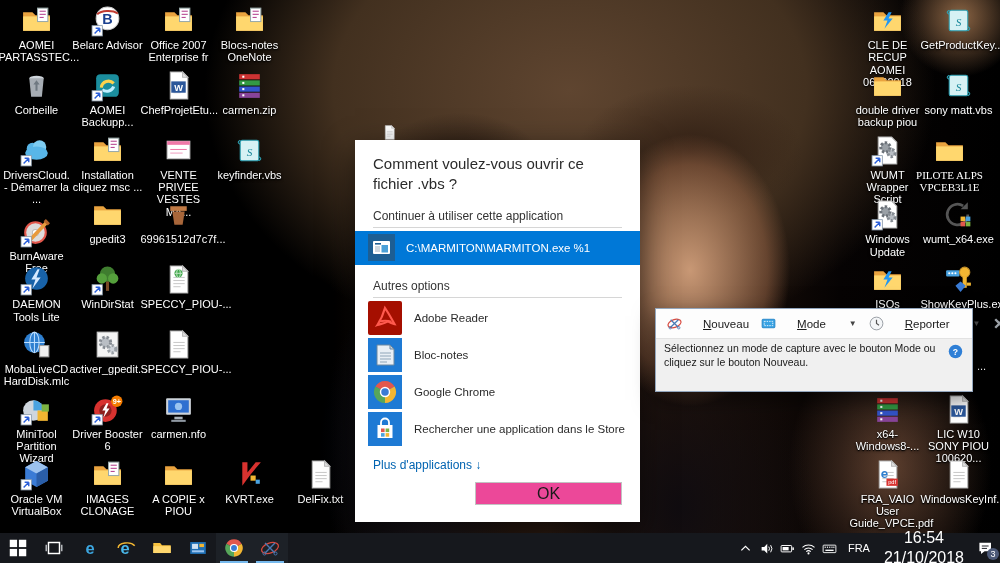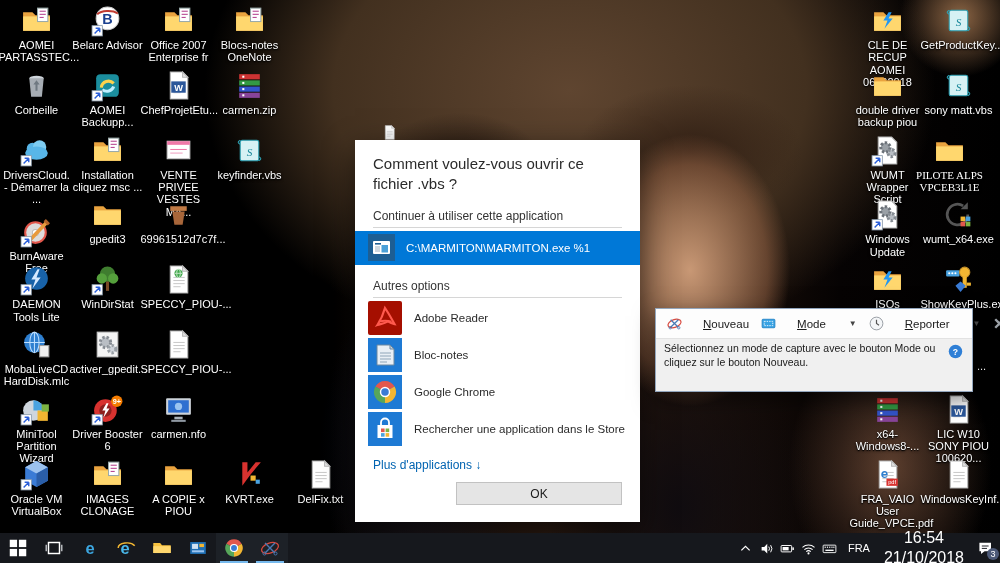--- a/index.html
+++ b/index.html
@@ -31,22 +31,22 @@
   .ow-title{margin:14px 18px 0;font-size:15px;color:#2b2b2b;line-height:1.35;}
   .ow-sect{margin:14px 18px 0;padding-bottom:4px;border-bottom:1px solid #d6d6d6;font-size:12px;color:#333;}
   .ow-sel{margin-top:3px;height:34px;background:#0078d7;display:flex;align-items:center;gap:11px;
     padding-left:13px;color:#fff;font-size:11.5px;cursor:pointer;}
   .ow-sel .selic{width:27px;height:27px;flex:none;}
   .ow-opts{margin-top:2px;}
   .ow-row{display:flex;align-items:center;gap:12px;padding-left:13px;height:37px;font-size:11.5px;color:#2b2b2b;cursor:pointer;}
   .ow-row .tile{width:34px;height:34px;flex:none;}
   .ow-row .tile svg{display:block;width:100%;height:100%;}
   .ow-more{display:block;margin:10px 18px 0;font-size:12px;color:#0063b1;text-decoration:none;cursor:pointer;}
-  .ow-ok{position:absolute;right:18px;bottom:17px;width:166px;height:23px;background:#e5e5e5;border:1px solid #c2c2c2;
-    font-size:12px;color:#1a1a1a;font-family:inherit;cursor:pointer;}
+  .ow-ok{position:absolute;right:18px;bottom:17px;width:147px;height:23px;background:#ec4899;border:1px solid #c2c2c2;
+    font-size:16px;color:#1a1a1a;font-family:inherit;cursor:pointer;}
   
   .snip{position:absolute;left:655px;top:308px;width:316px;height:82px;background:#fff;z-index:6;
     border:1px solid #93a6bd;box-shadow:0 8px 20px rgba(0,0,0,.5);display:flex;flex-direction:column;}
   .sn-title{height:21px;display:flex;align-items:center;gap:6px;padding-left:7px;font-size:11px;color:#6f6f6f;}
   .sn-ticon{width:15px;height:15px;}
   .sn-ticon svg,.sn-btn .bicon svg,.sn-help svg{display:block;width:100%;height:100%;}
   .sn-ctrls{margin-left:auto;display:flex;}
   .sn-ctrl{width:30px;text-align:center;font-size:12px;color:#555;cursor:pointer;}
   .sn-toolbar{height:29px;display:flex;align-items:center;padding:0 5px;gap:1px;background:#fdfdfd;}
   .sn-btn{display:flex;align-items:center;gap:20px;font-size:11.5px;color:#1a1a1a;padding:3px 5px;cursor:pointer;white-space:nowrap;}

